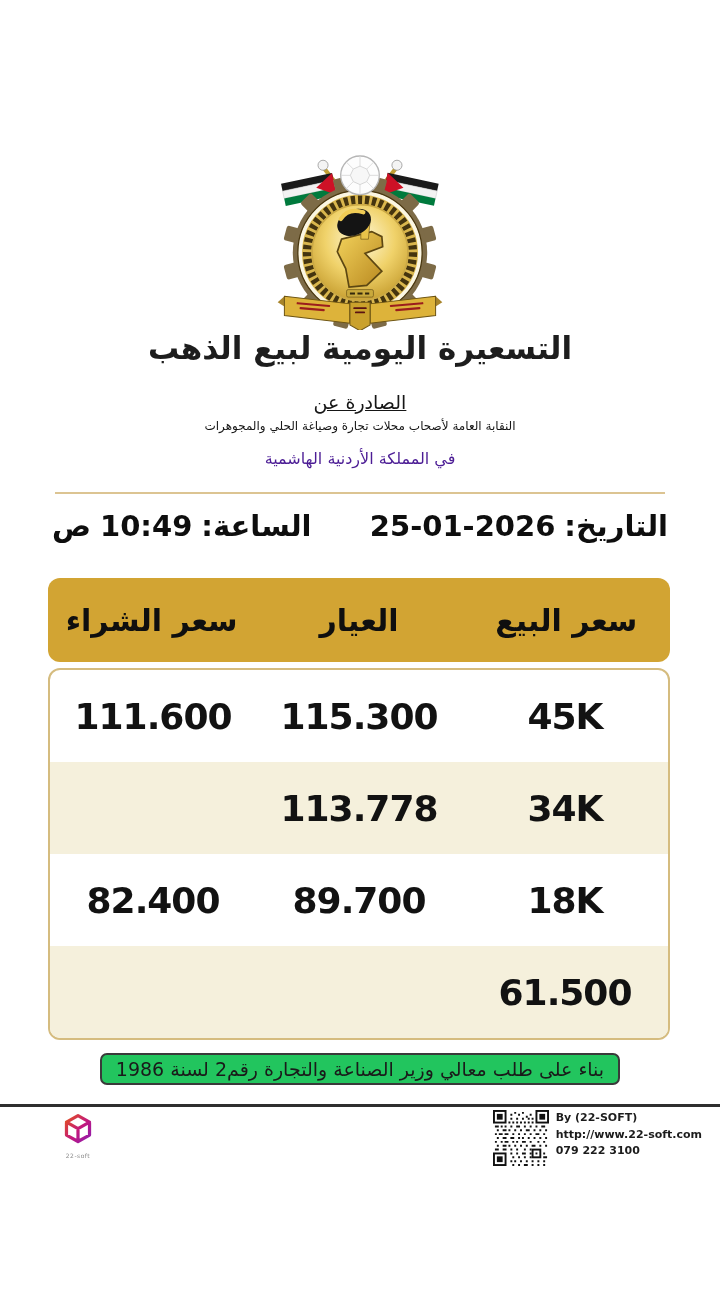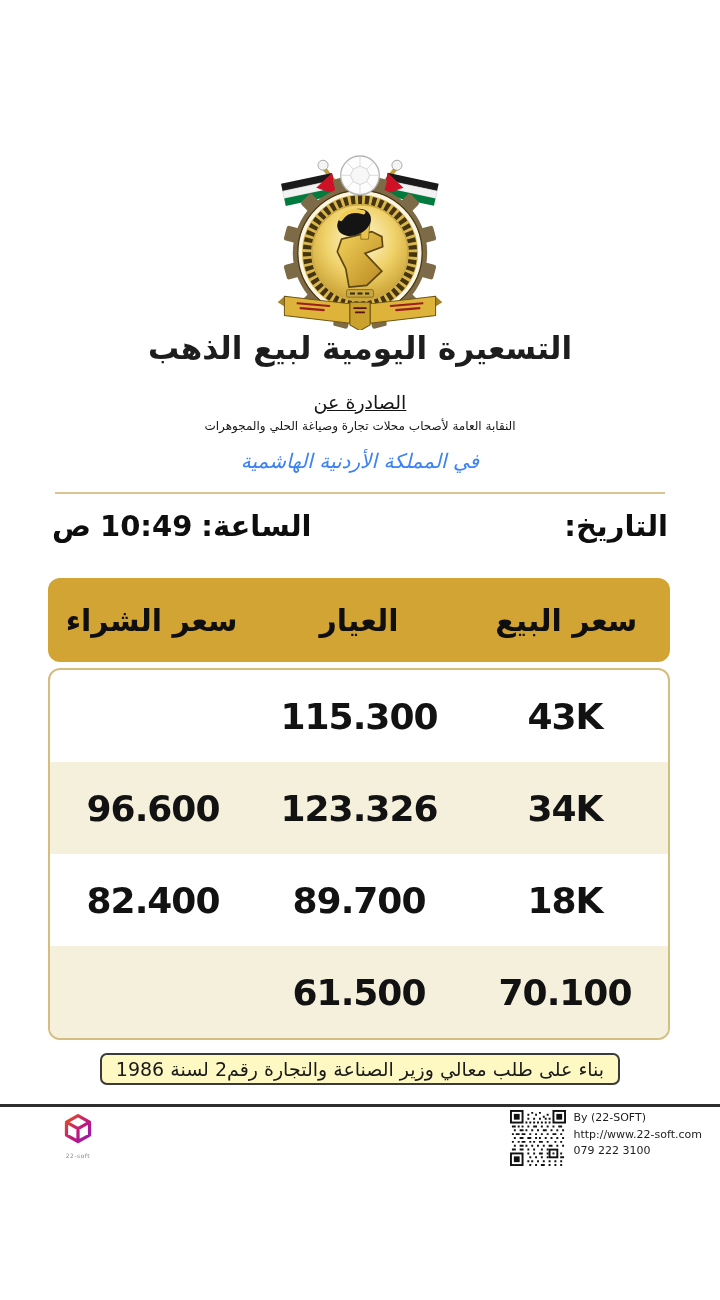--- a/index.html
+++ b/index.html
@@ -10,21 +10,21 @@
   .rtl{direction:rtl;}
   .ltr{direction:ltr;unicode-bidi:isolate;}
 
   
   .emblem{top:145px;left:50%;transform:translateX(-50%);}
 
   
   .title{top:330px;font-size:31px;font-weight:600;color:#1d1d1d;}
   .sub1{top:391px;font-size:19px;color:#161616;text-decoration:underline;}
   .sub2{top:419px;font-size:12px;color:#161616;}
-  .sub3{top:449px;font-size:20px;color:#3b82f6;font-style:italic;}
+  .sub3{top:449px;font-size:16px;color:#4c1d95;}
   .gold-rule{top:492px;left:55px;width:610px;height:2px;background:#dcc492;}
 
   
   .dtrow{top:509px;left:0;width:720px;box-sizing:border-box;padding:0 52px;
          display:flex;justify-content:space-between;direction:rtl;
          font-size:29px;font-weight:700;color:#0e0e0e;}
   .dt-item{display:flex;gap:9px;align-items:baseline;}
 
   
   .thead{top:578px;left:48px;width:622px;height:84px;background:#d2a433;border-radius:12px;
@@ -33,28 +33,28 @@
   .tbody{top:668px;left:48px;width:622px;border:2px solid #d5bc7f;border-radius:12px;
          overflow:hidden;box-sizing:border-box;background:#fff;}
   .trow{height:92px;display:grid;grid-template-columns:1fr 1fr 1fr;align-items:center;
         direction:rtl;text-align:center;font-size:36px;font-weight:700;color:#121212;
         letter-spacing:-1px;}
   .trow.alt{background:#f5f0dc;}
 
   
   .note-wrap{top:1053px;}
   .note-box{display:inline-block;border:2px solid #3a3a3a;border-radius:7px;padding:3px 14px;
-            font-size:19px;color:#1a1a1a;direction:rtl;background:#fef9c3;}
+            font-size:19px;color:#1a1a1a;direction:rtl;background:#22c55e;}
 
   
   .footer-rule{top:1104px;left:0;width:720px;height:3px;background:#2e2e2e;}
   .vendor-left{top:1112px;left:56px;width:44px;text-align:center;}
   .vendor-caption{font-size:6px;color:#8a8a8a;letter-spacing:.5px;}
   .vendor-right{top:1110px;right:18px;display:flex;gap:7px;align-items:flex-start;}
-  .vendor-text{font-size:11px;font-weight:400;color:#1c1c1c;line-height:1.5;text-align:left;}
+  .vendor-text{font-size:11px;font-weight:700;color:#1c1c1c;line-height:1.5;text-align:left;}
   .qr{display:block;}
 </style>
 </head>
 <body>
 
 <div class="page">
 
   <div class="abs emblem">
     <svg width="168" height="185" viewBox="0 0 200 220">
       <defs>
@@ -172,51 +172,51 @@
 
   <div class="abs center rtl title">التسعيرة اليومية لبيع الذهب</div>
   <div class="abs center rtl sub1">الصادرة عن</div>
   <div class="abs center rtl sub2">النقابة العامة لأصحاب محلات تجارة وصياغة الحلي والمجوهرات</div>
   <div class="abs center rtl sub3">في المملكة الأردنية الهاشمية</div>
   <div class="abs gold-rule"></div>
 
   <div class="abs dtrow">
     <div class="dt-item">
       <span>التاريخ:</span>
+      <span class="ltr">25-01-2026</span>
     </div>
     <div class="dt-item">
       <span>الساعة:</span>
       <span class="ltr">10:49</span>
       <span>ص</span>
     </div>
   </div>
 
   <div class="abs thead">
     <div>سعر البيع</div>
     <div>العيار</div>
     <div>سعر الشراء</div>
   </div>
 
   <div class="abs tbody">
     <div class="trow">
-      <div>43K</div>
+      <div>45K</div>
       <div>115.300</div>
+      <div>111.600</div>
     </div>
     <div class="trow alt">
       <div>34K</div>
-      <div>123.326</div>
-      <div>96.600</div>
+      <div>113.778</div>
     </div>
     <div class="trow">
       <div>18K</div>
       <div>89.700</div>
       <div>82.400</div>
     </div>
     <div class="trow alt">
-      <div>70.100</div>
       <div>61.500</div>
     </div>
   </div>
 
   <div class="abs center note-wrap">
     <span class="note-box">بناء على طلب معالي وزير الصناعة والتجارة رقم2 لسنة 1986</span>
   </div>
 
   <div class="abs footer-rule"></div>
 

